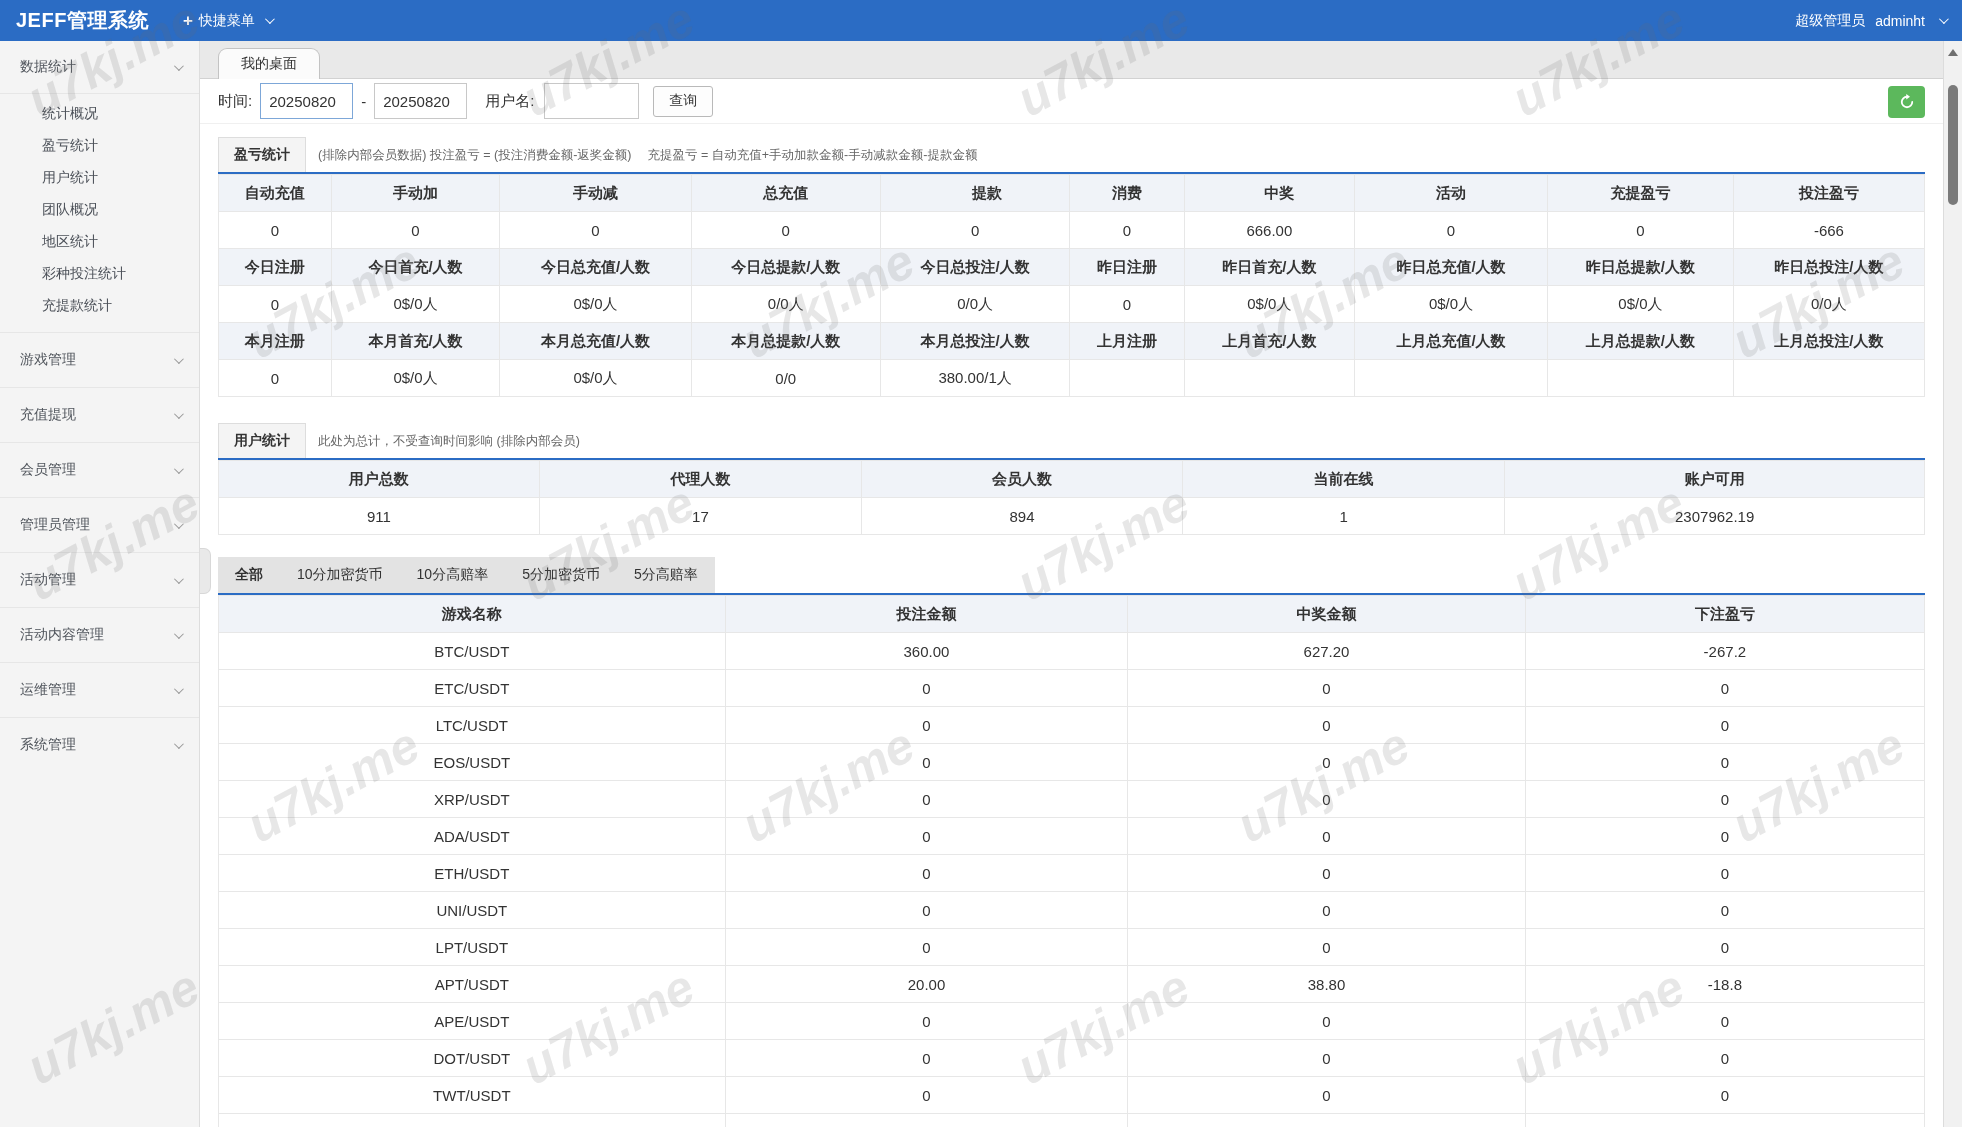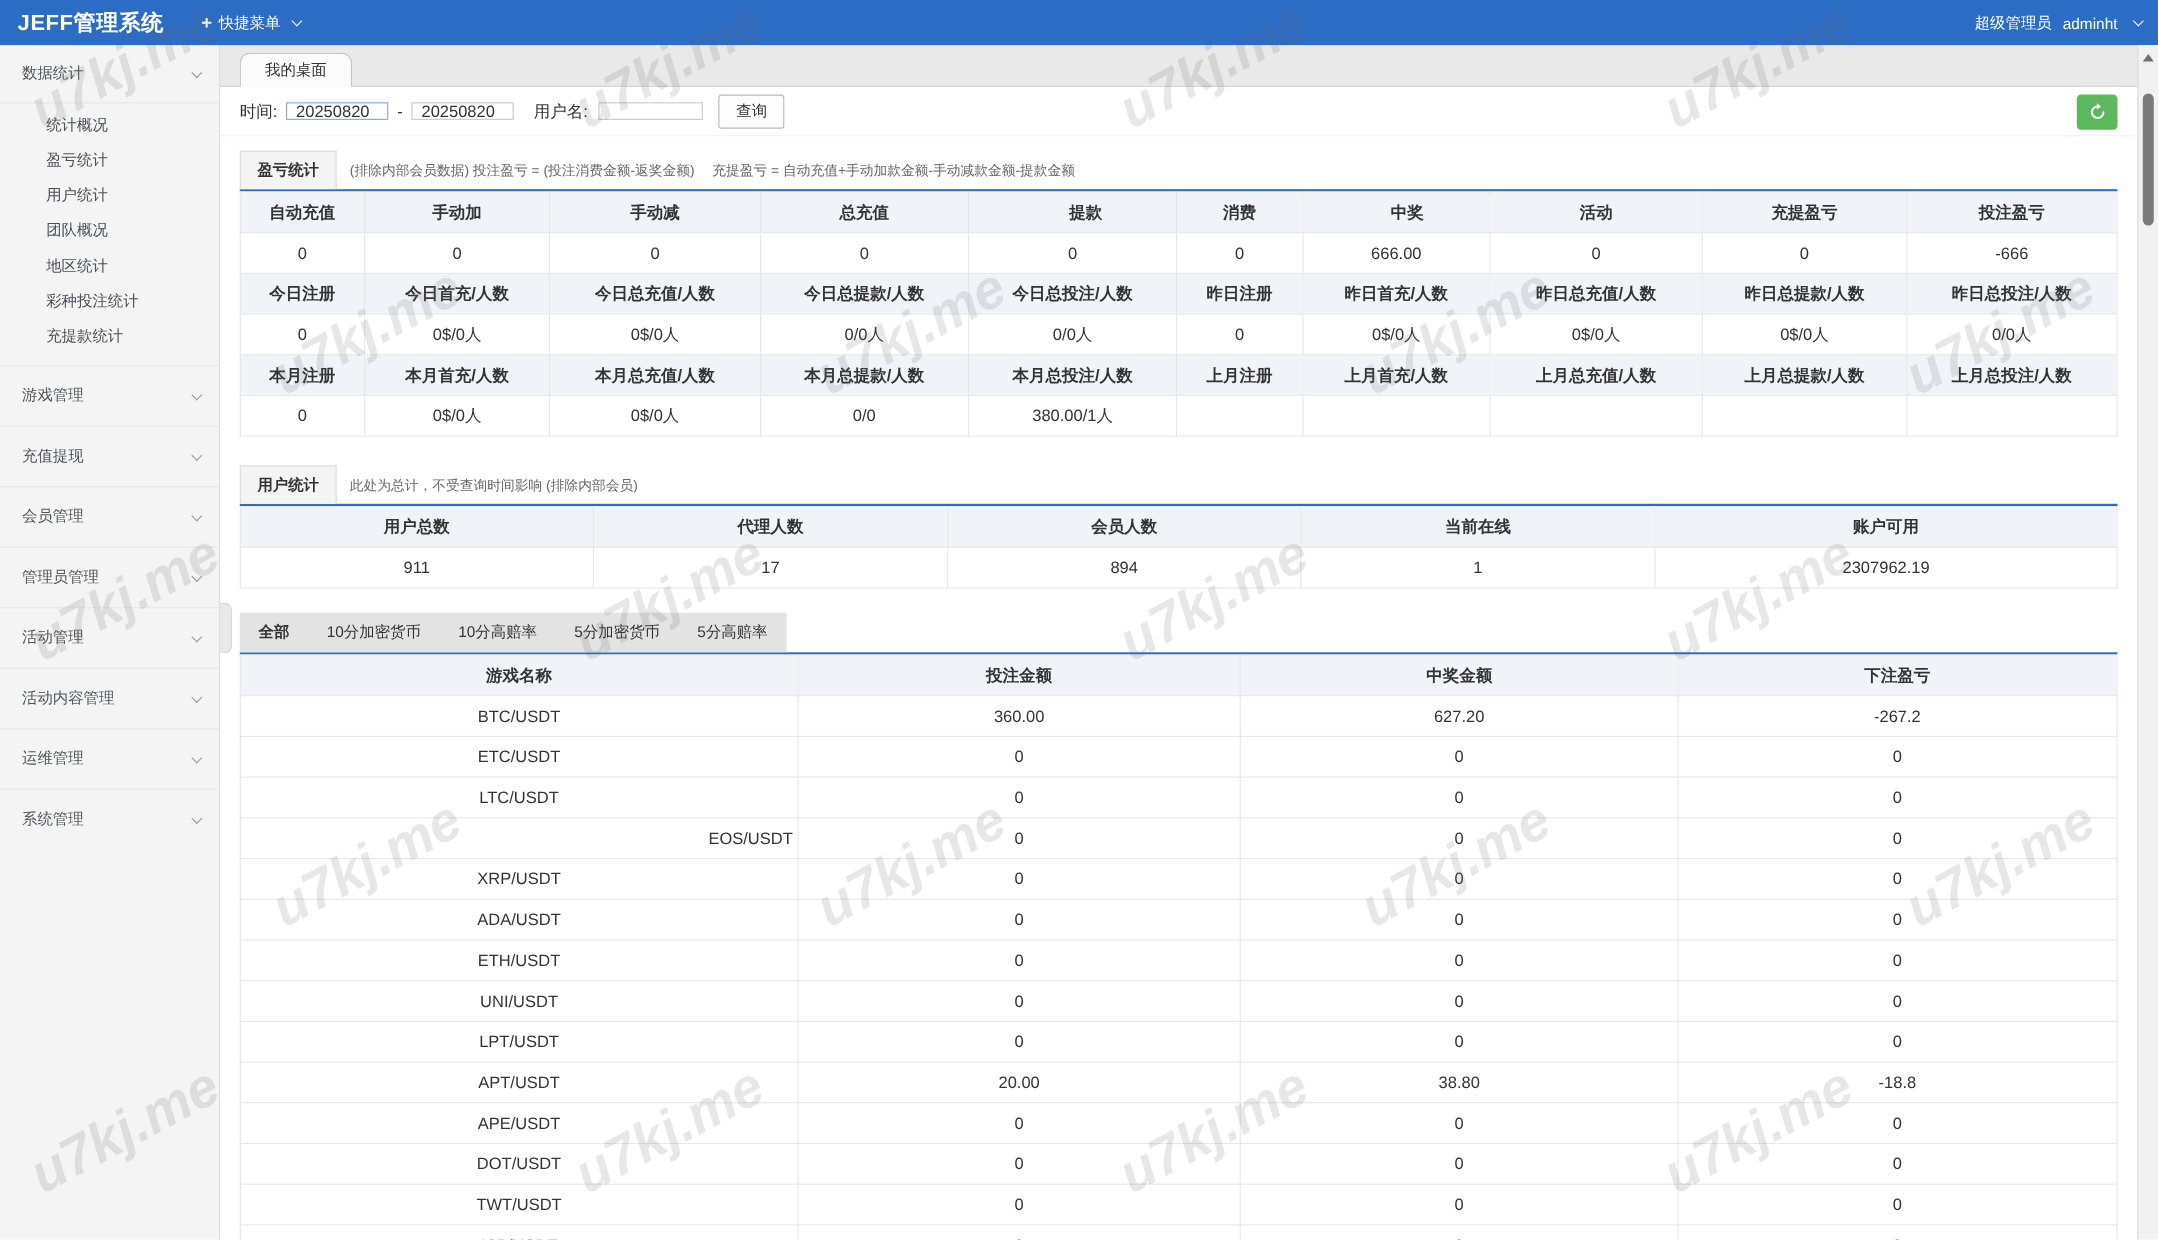--- a/index.html
+++ b/index.html
@@ -31,21 +31,21 @@
 
   
   .content { position:absolute; left:200px; top:41px; right:19px; bottom:0; background:#fff; }
   .tabstrip { height:38px; background:#e9e9e9; border-bottom:1px solid #d2d2d2; display:flex; align-items:flex-end; padding-left:18px; }
   .tab { min-width:100px; text-align:center; padding:6px 22px 6px; background:#fbfbfb; border:1px solid #c3c3c3;
     border-bottom:none; border-radius:9px 9px 0 0; font-size:14px; color:#333; margin-bottom:-1px; cursor:pointer; }
 
   .filterbar { position:relative; height:45px; display:flex; align-items:center; gap:8px; padding:0 18px;
     background:#fff; border-bottom:1px solid #f0f0f0; font-size:15px; }
   .filterbar label { color:#333; }
-  .inp { height:16px; border:1px solid #c8c8c8; background:#fff; padding:0 8px; font-size:15px;
+  .inp { height:36px; border:1px solid #c8c8c8; background:#fff; padding:0 8px; font-size:15px;
     font-family:inherit; color:#333; }
   .inp.date { width:93px; }
   .inp.focus { border-color:#7da7d8; }
   .inp.user { width:95px; margin-left:2px; }
   .btn-query { height:31px; padding:0 15px; background:#fdfdfd; border:1px solid #b9b9b9; border-radius:3px;
     font-size:14px; font-family:inherit; color:#333; cursor:pointer; margin-left:6px; }
   .btn-refresh { position:absolute; right:18px; top:7px; width:37px; height:32px; background:#5cb85c; border:none;
     border-radius:4px; cursor:pointer; display:flex; align-items:center; justify-content:center; }
 
   section.block { margin:0 18px; }
@@ -304,21 +304,21 @@
             <td style="width: 23.3%;">0</td>
             <td style="width: 23.4%;">0</td>
           </tr>
           <tr class="data">
             <td style="width: 29.7%;">LTC/USDT</td>
             <td style="width: 23.6%;">0</td>
             <td style="width: 23.3%;">0</td>
             <td style="width: 23.4%;">0</td>
           </tr>
           <tr class="data">
-            <td style="width: 29.7%; text-align: right;">EOS/USDT</td>
+            <td style="width: 29.7%;">EOS/USDT</td>
             <td style="width: 23.6%;">0</td>
             <td style="width: 23.3%;">0</td>
             <td style="width: 23.4%;">0</td>
           </tr>
           <tr class="data">
             <td style="width: 29.7%;">XRP/USDT</td>
             <td style="width: 23.6%;">0</td>
             <td style="width: 23.3%;">0</td>
             <td style="width: 23.4%;">0</td>
           </tr>

